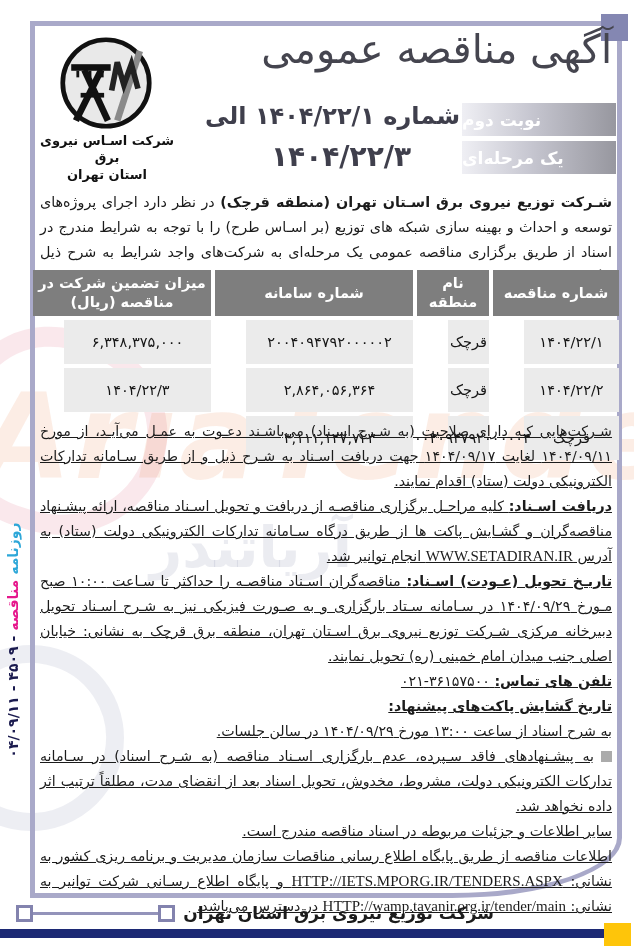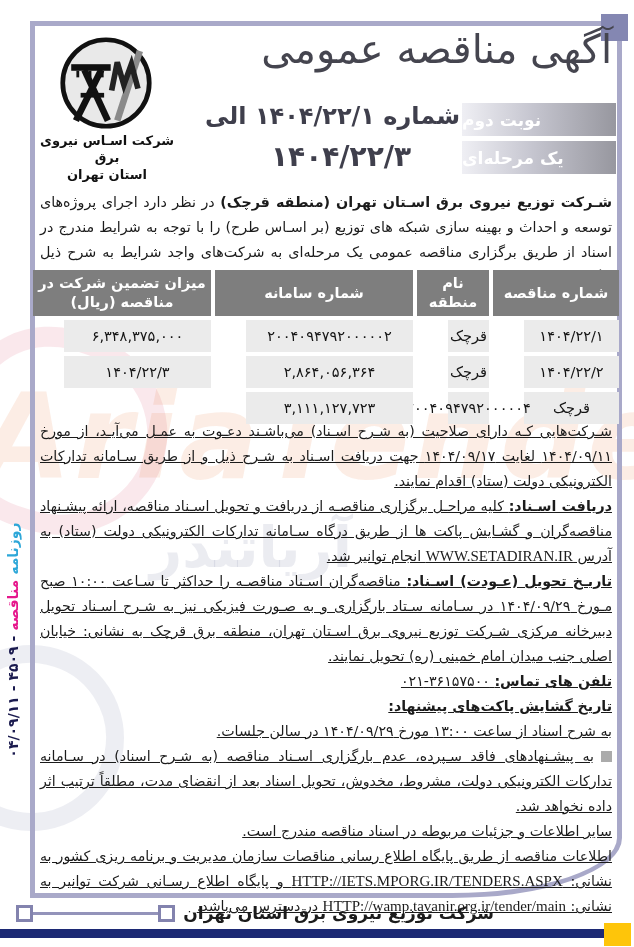--- a/index.html
+++ b/index.html
@@ -52,21 +52,21 @@
   
   .intro{position:absolute;left:40px;top:190px;width:572px;direction:rtl;text-align:justify;
         font-size:14.3px;line-height:25px;z-index:4;}
   .lead{font-weight:bold;}
 
   
   .tender-table{position:absolute;left:33px;top:270px;width:586px;direction:rtl;display:grid;
         grid-template-columns:126px 72px 198px auto;gap:4px;z-index:4;}
   .th{background:#7e7e7e;color:#ffffff;font-weight:bold;font-size:14.5px;min-height:46px;
         display:flex;align-items:center;justify-content:center;text-align:center;line-height:19px;padding:0 4px;box-sizing:border-box;}
-  .td{background:#ebebeb;height:32px;display:flex;align-items:center;justify-content:center;
+  .td{background:#ebebeb;height:44px;display:flex;align-items:center;justify-content:center;
         font-size:14.5px;color:#141414;margin-left:31px;}
 
   
   .body-text{position:absolute;left:40px;top:419px;width:572px;direction:rtl;text-align:justify;
         font-size:14.2px;line-height:25px;z-index:4;}
   .body-text p{margin:0;text-decoration:underline;}
   .latin{font-family:"Liberation Serif",serif;font-size:15px;}
   .bullet-square{display:inline-block;width:11px;height:11px;background:#ababab;margin-left:7px;vertical-align:-1px;}
 
   

